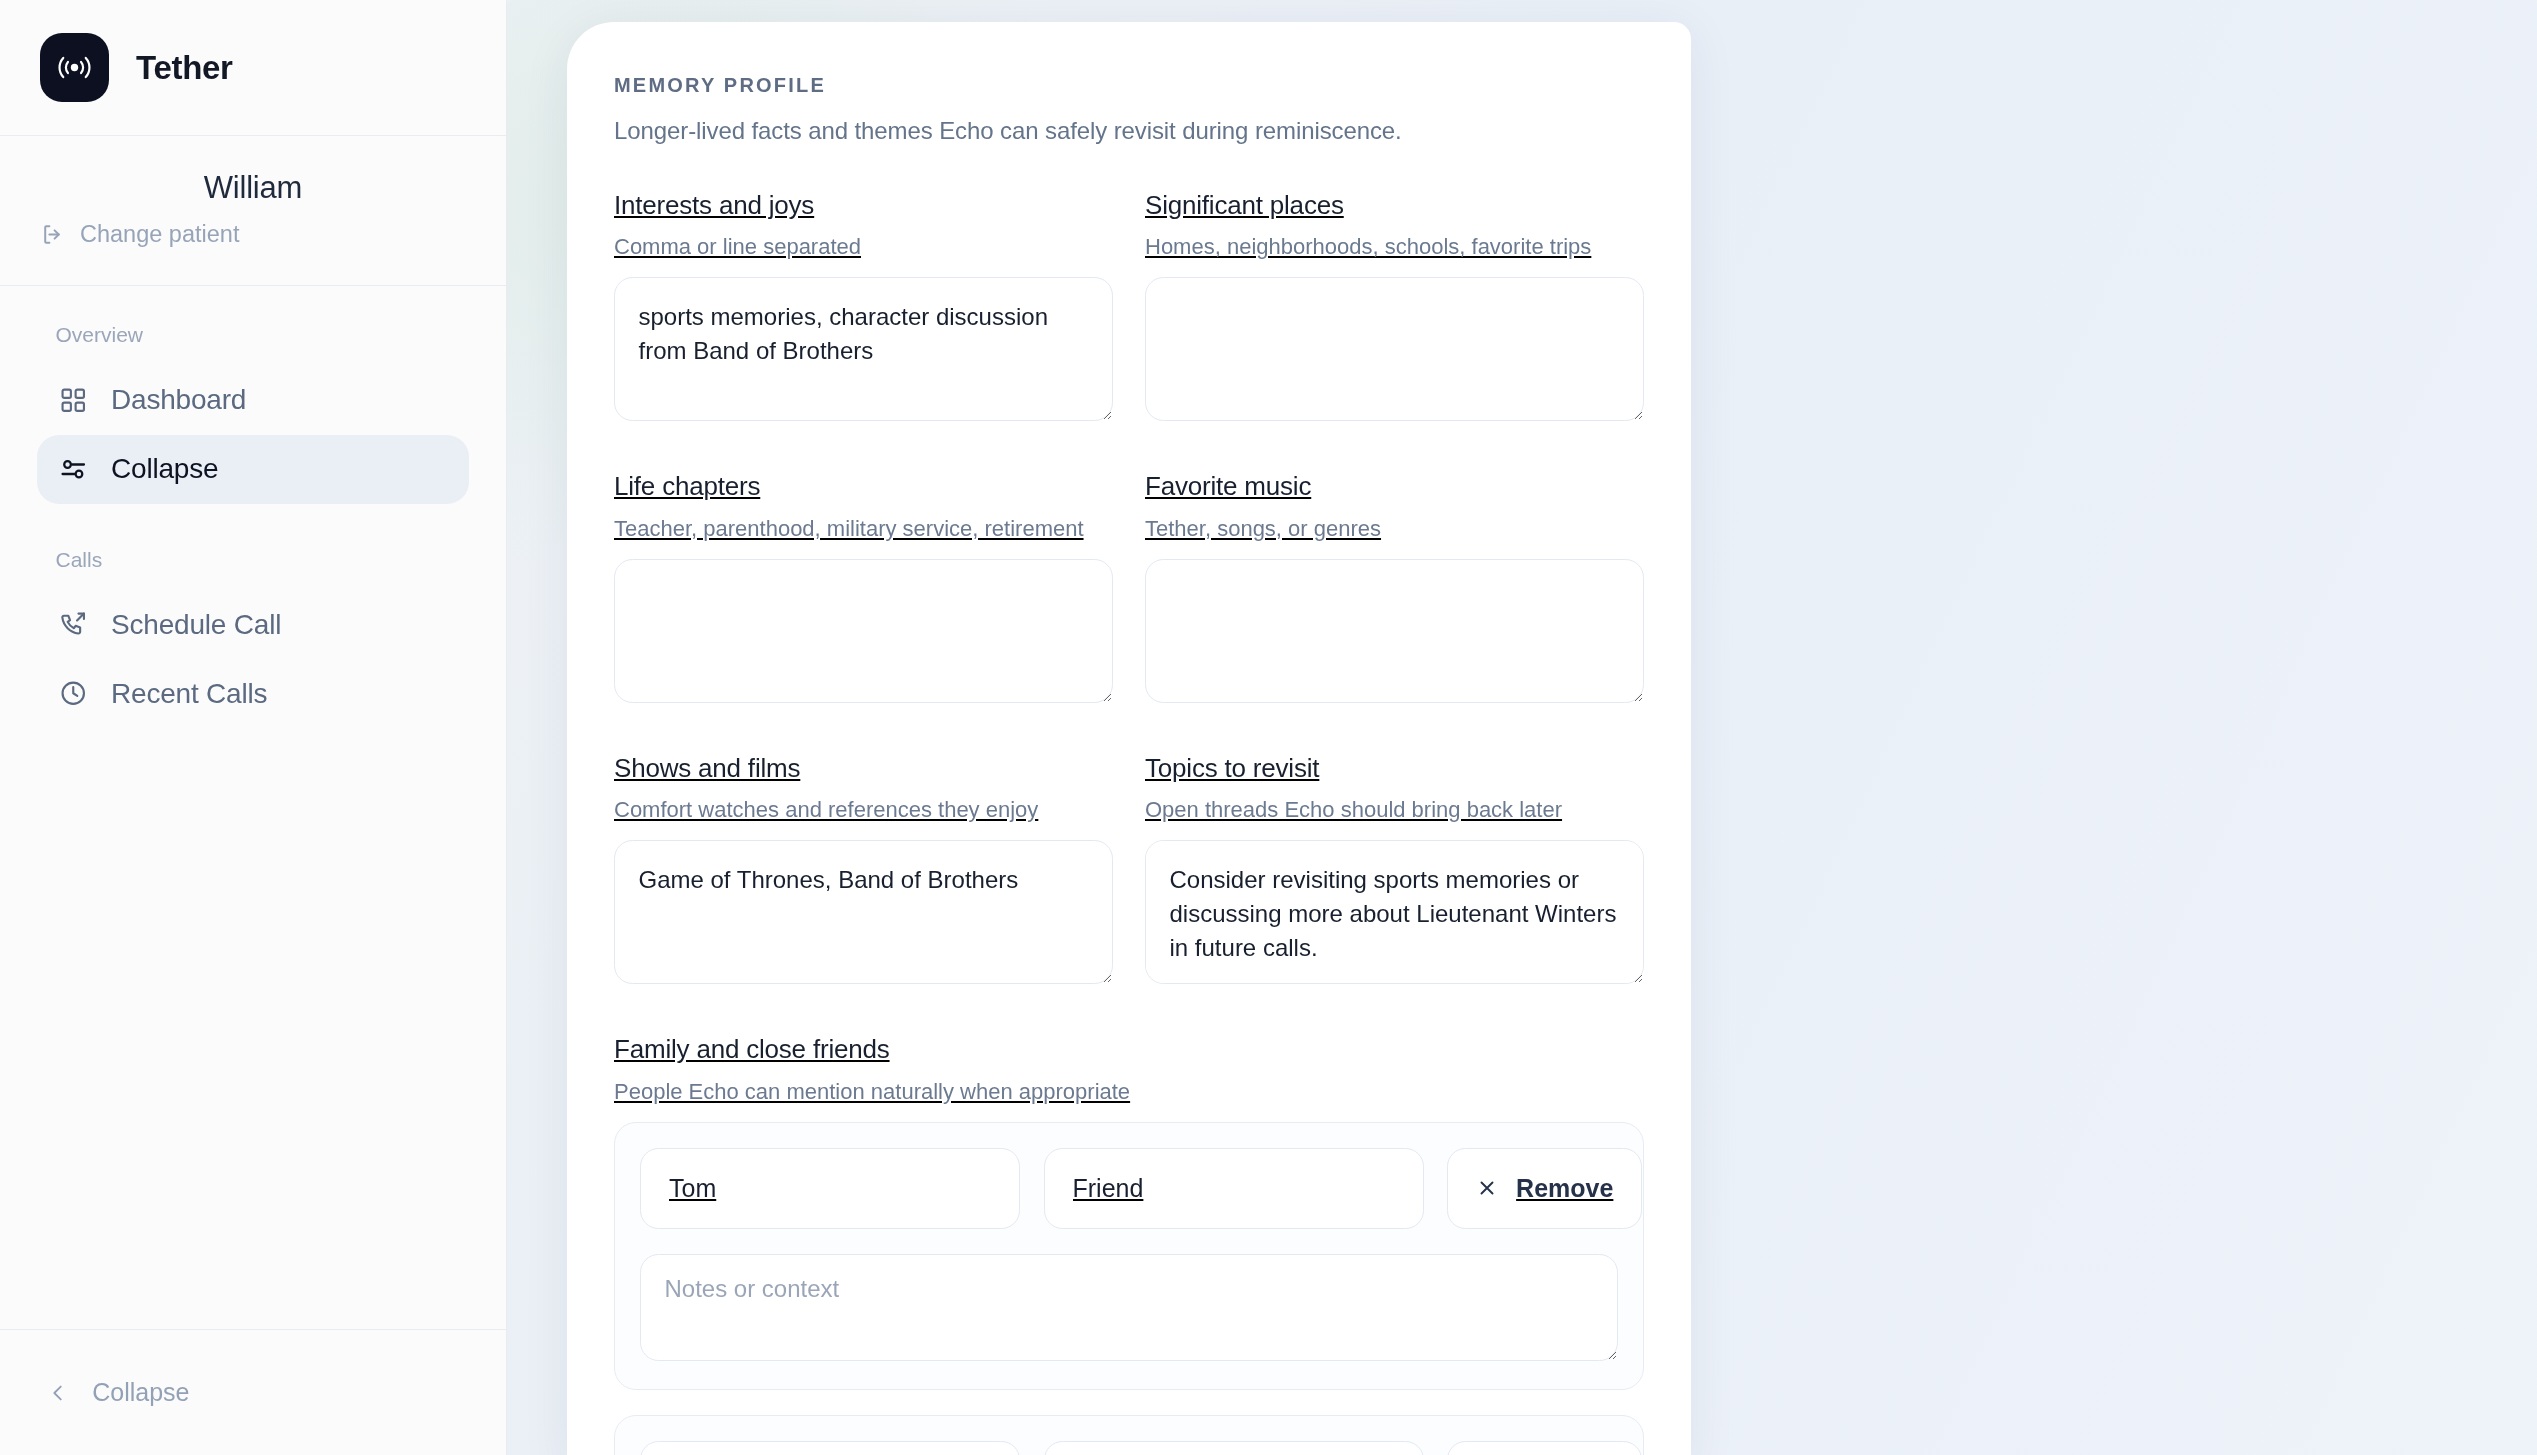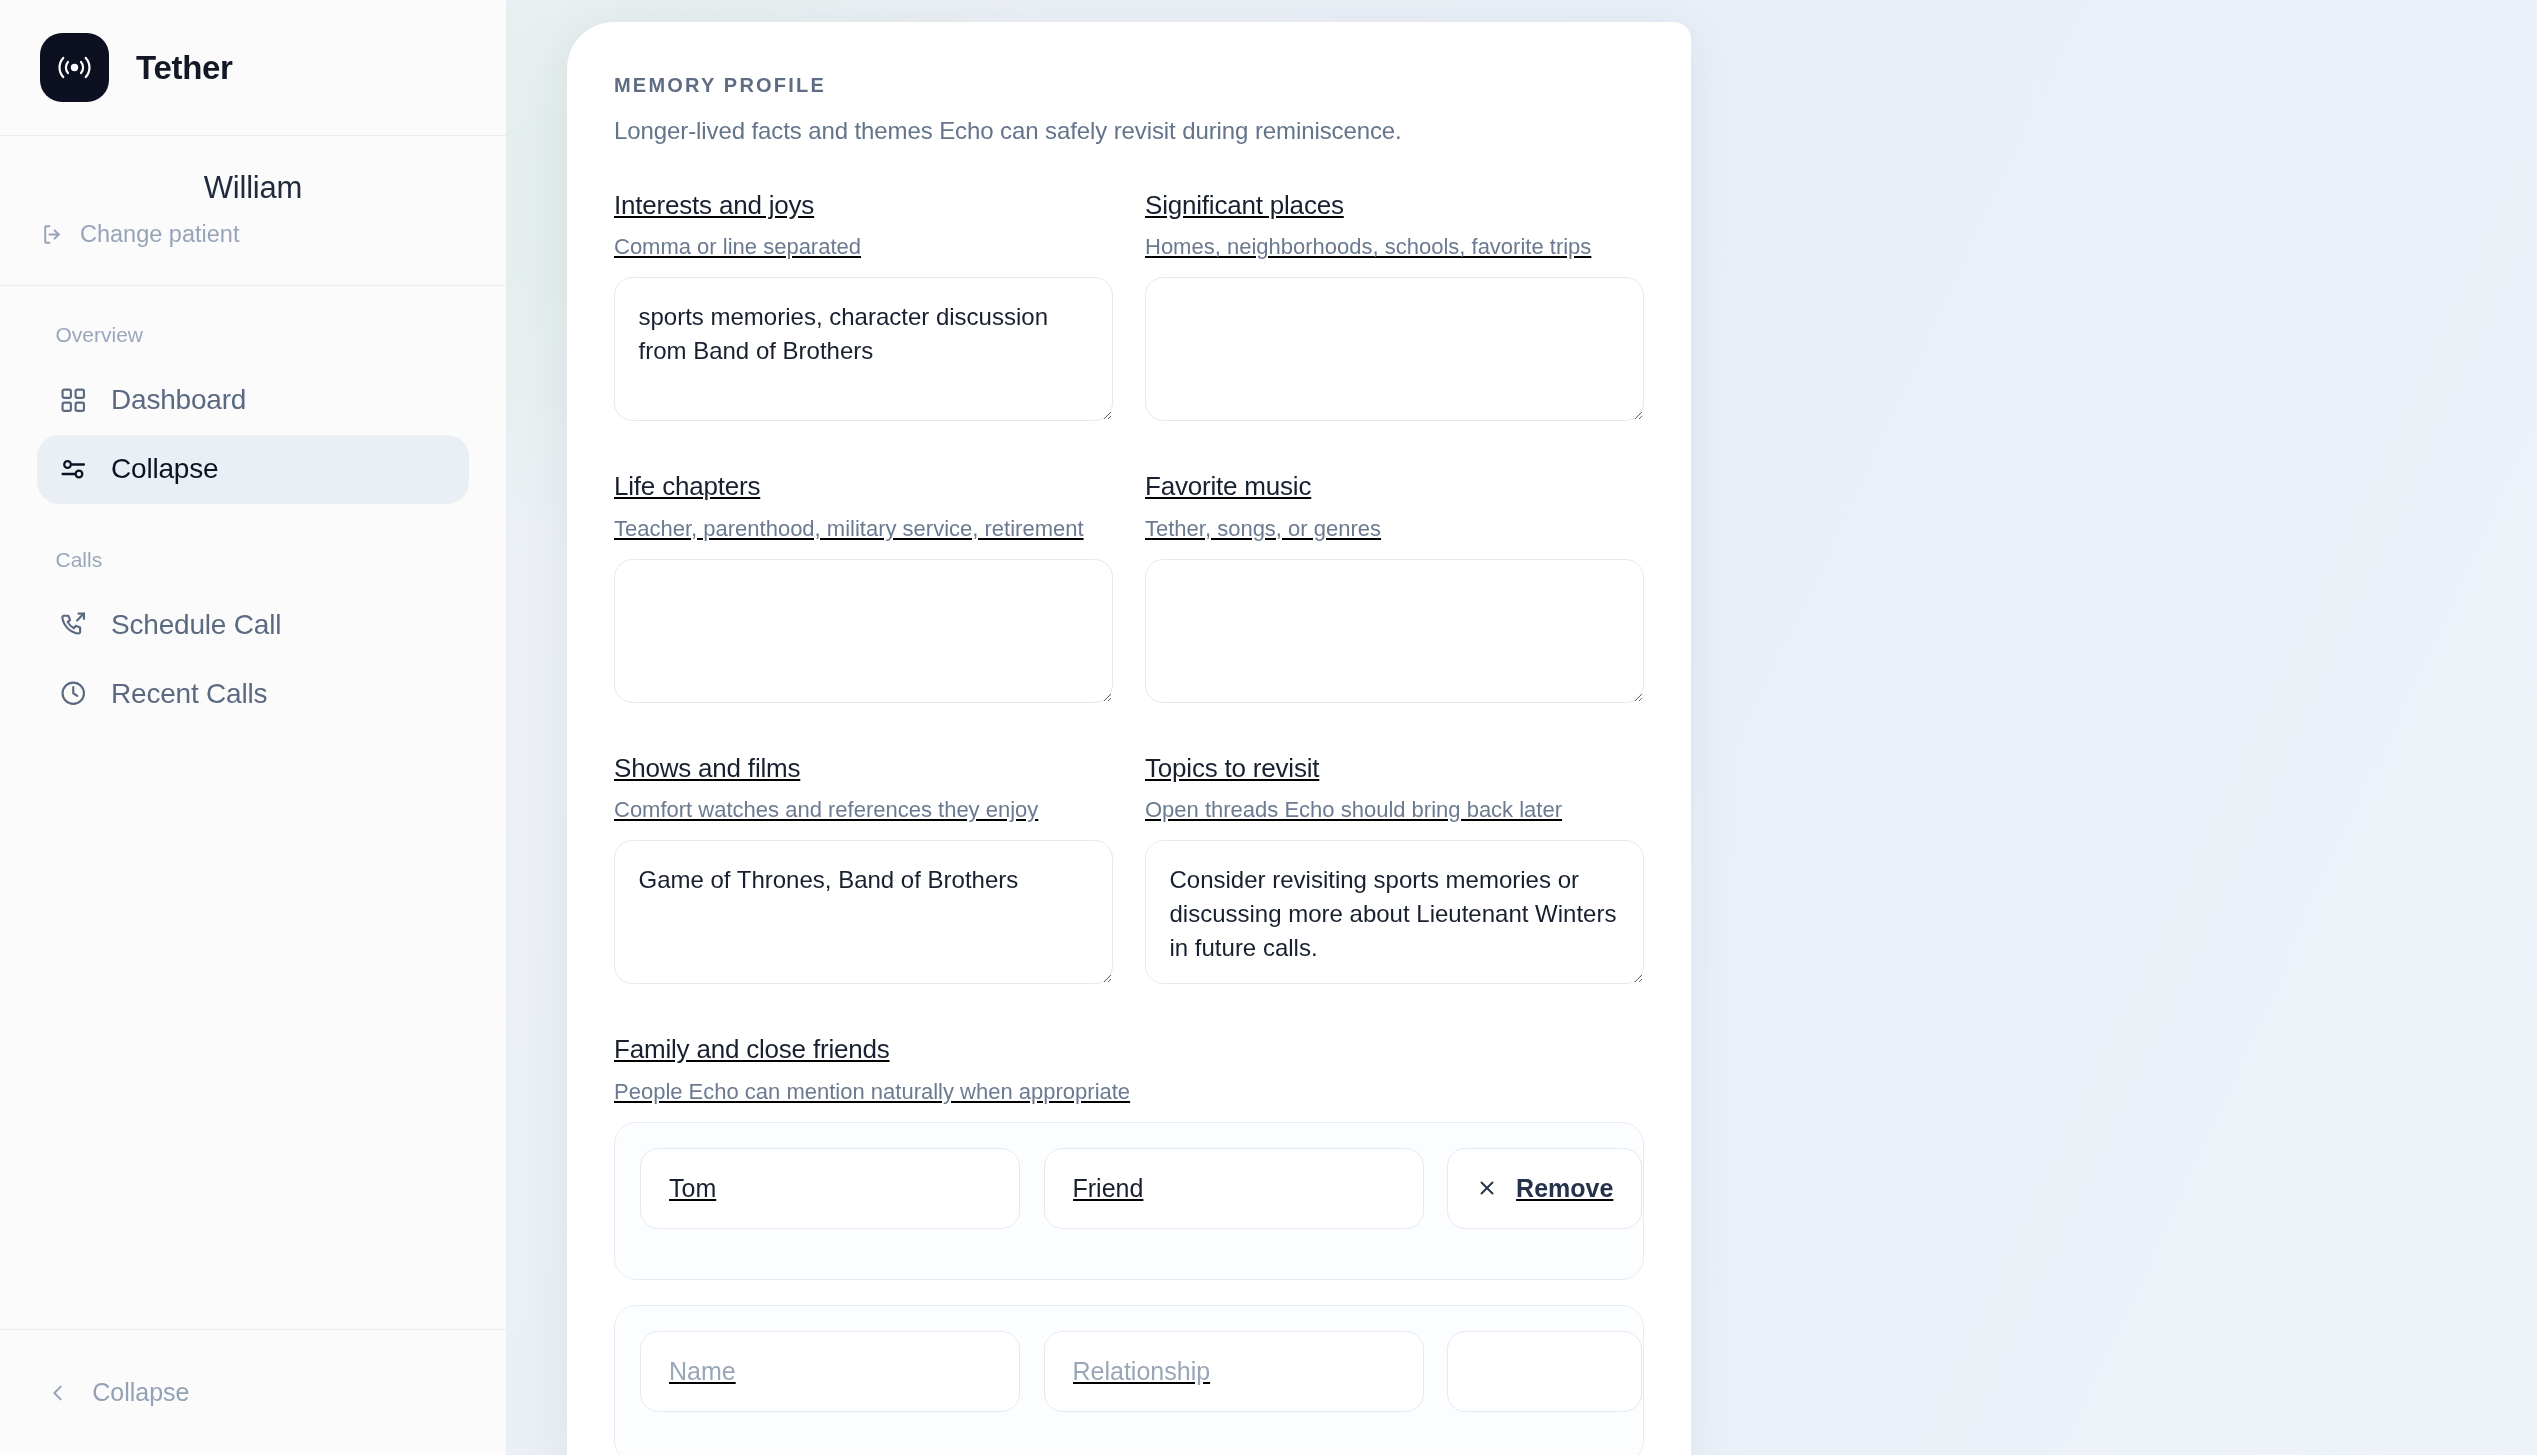--- a/index.html
+++ b/index.html
@@ -433,20 +433,21 @@
                 <input class="person-input" value="Friend" style="">
                 <button class="remove-btn">
                   <span>
                     <svg width="22" height="22" viewBox="0 0 24 24" fill="none" stroke="#25324a" stroke-width="2.1" stroke-linecap="round">
                       <path d="M6 6l12 12M18 6L6 18"></path>
                     </svg>
                   </span>
                   <span>Remove</span>
                 </button>
               </div>
+              <textarea class="notes-ta" placeholder="Notes or context" style=""></textarea>
             </div>
 
             <div class="people-card">
               <div class="person-row">
                 <input class="person-input" placeholder="Name" style="">
                 <input class="person-input" placeholder="Relationship" style="">
                 <button class="remove-btn">
                   
                   
                 </button>

